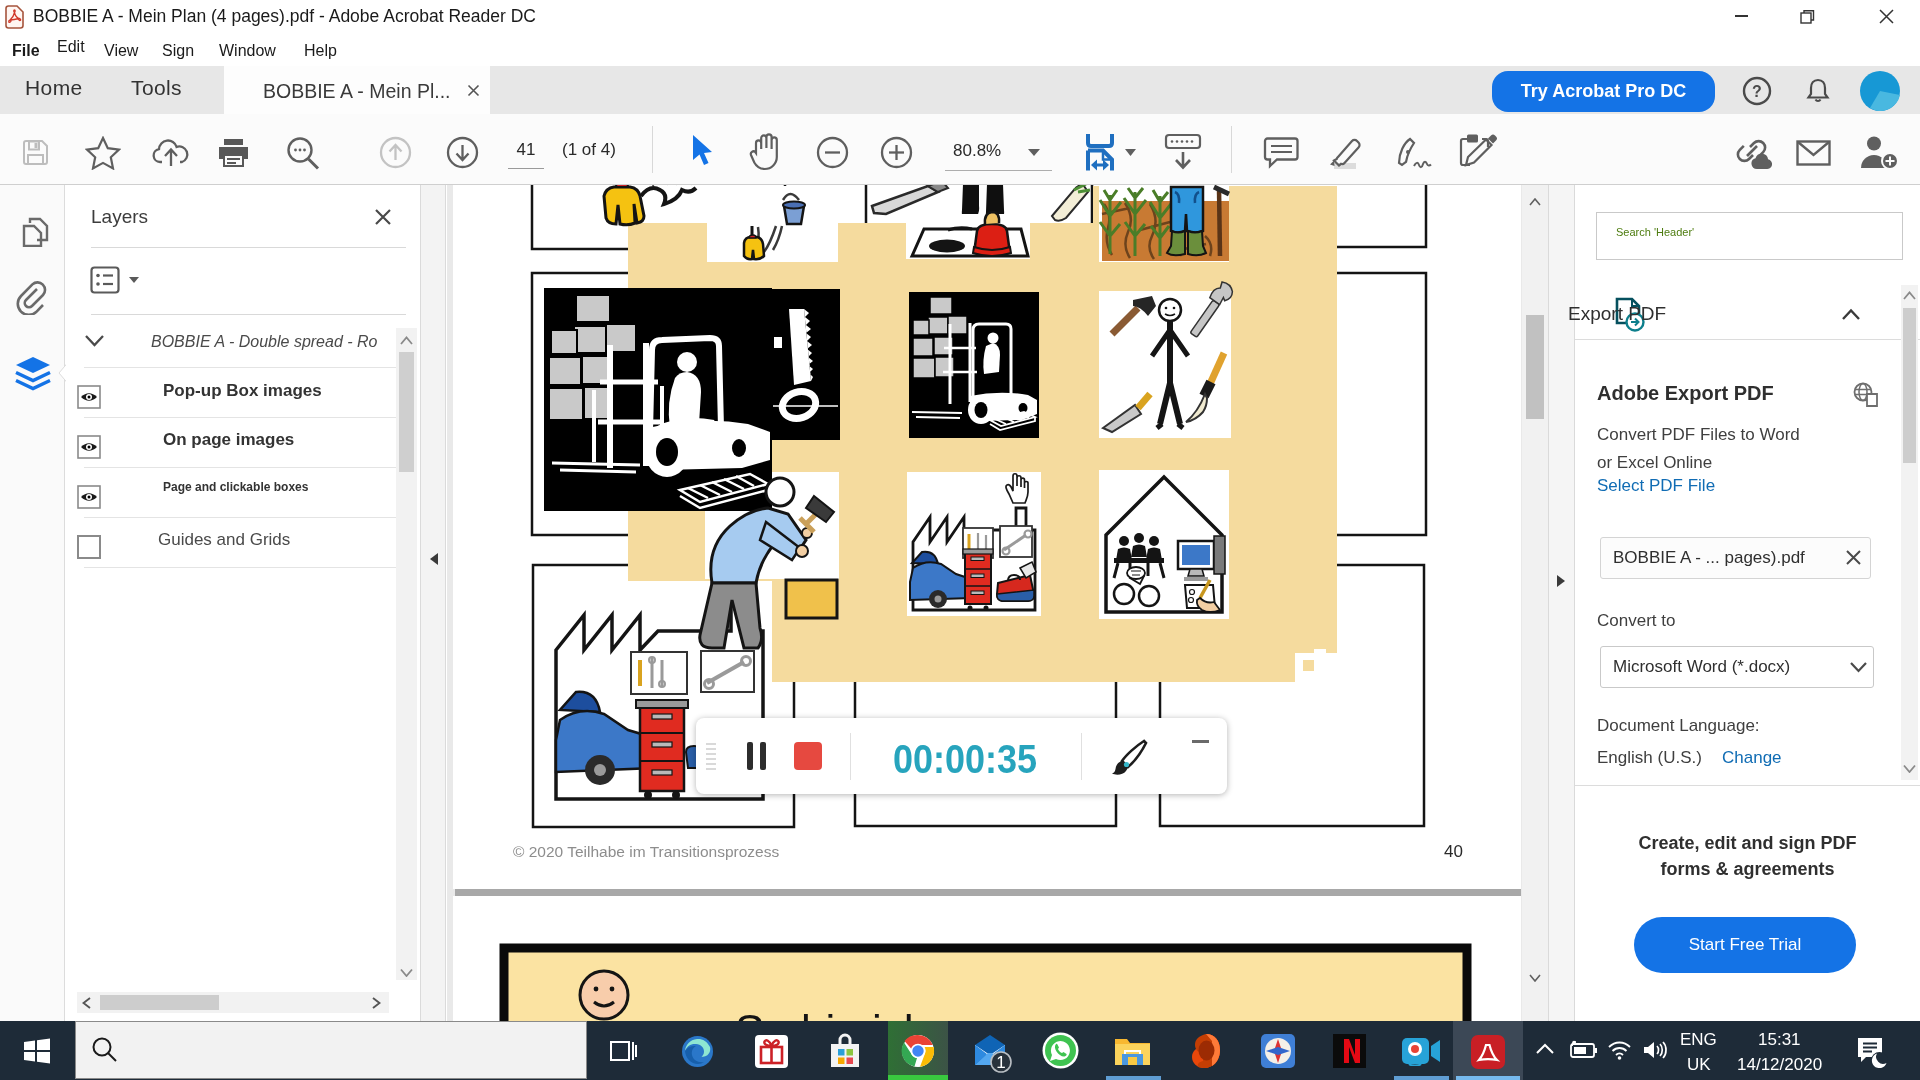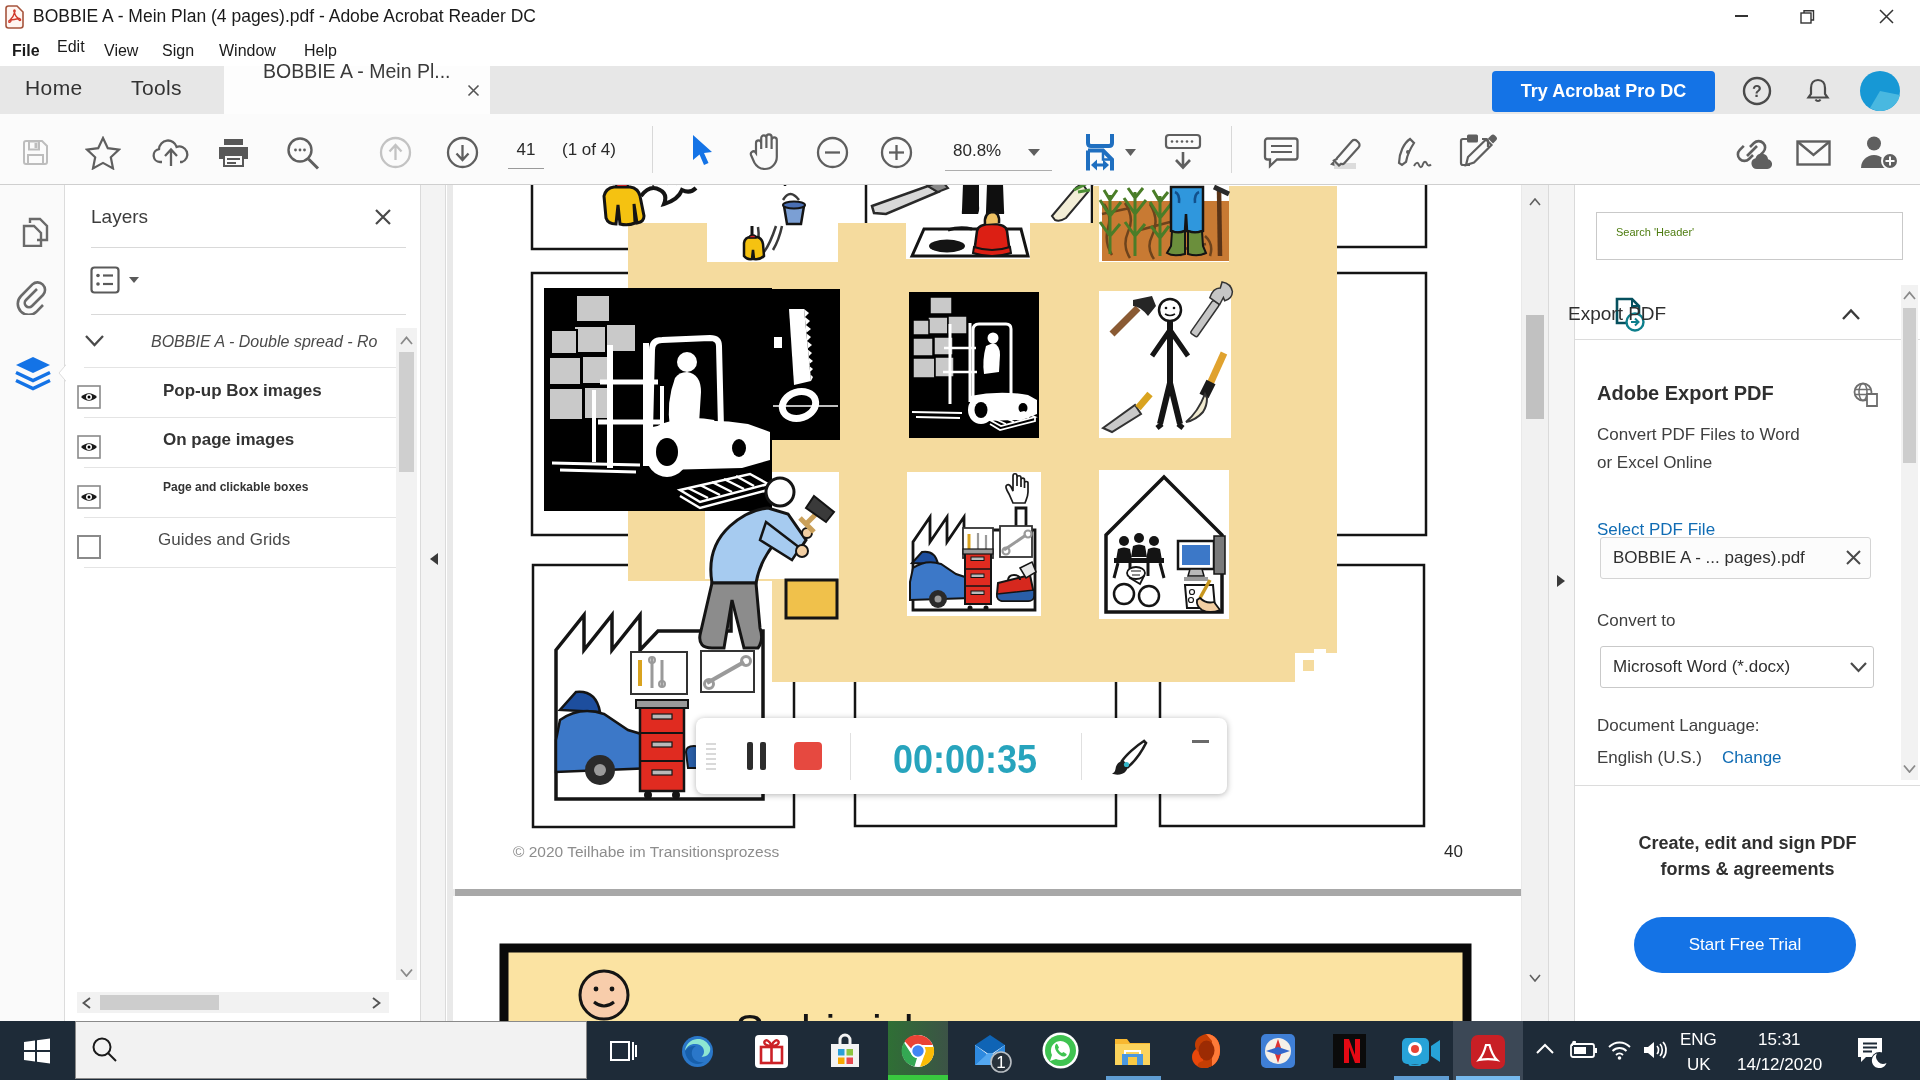--- a/index.html
+++ b/index.html
@@ -39,27 +39,27 @@
   <span class="abs" style="left:304px;top:9px;">Help</span>
 </div>
 
 <div class="abs" style="left:0;top:66px;width:1920px;height:48px;background:#e7e7e7;"></div>
 
 <div class="abs" style="left:25px;top:76px;font-size:21px;letter-spacing:0.4px;color:#323232;">Home</div>
 
 <div class="abs" style="left:131px;top:76px;font-size:21px;letter-spacing:0.4px;color:#323232;">Tools</div>
 
 <div class="abs" style="left:224px;top:66px;width:266px;height:48px;background:#fdfdfd;"></div>
-<div class="abs" style="left:263px;top:60px;font-size:19.5px;color:#3a3a3a;">BOBBIE A - Mein Pl...</div>
+<div class="abs" style="left:263px;top:80px;font-size:19.5px;color:#3a3a3a;">BOBBIE A - Mein Pl...</div>
 
 <svg class="abs" style="left:467px;top:84px;" width="13" height="13" viewBox="0 0 13 13">
     <path d="M1.5 1.5 L11.5 11.5 M11.5 1.5 L1.5 11.5" stroke="#555" stroke-width="1.6"></path>
   </svg>
 
-<div class="abs" style="left:1492px;top:71px;width:223px;height:41px;background:#1473e6;border-radius:4px;color:#fff;font-size:18px;font-weight:bold;text-align:center;line-height:41px;">Try Acrobat Pro DC</div>
+<div class="abs" style="left:1492px;top:71px;width:223px;height:41px;background:#1473e6;border-radius:16px;color:#fff;font-size:18px;font-weight:bold;text-align:center;line-height:41px;">Try Acrobat Pro DC</div>
 
 <svg class="abs" style="left:1742px;top:76px;" width="30" height="30" viewBox="0 0 30 30">
   <circle cx="15" cy="15" r="13" fill="none" stroke="#4a4a4a" stroke-width="2.4"></circle>
   <text x="15" y="21" text-anchor="middle" font-size="16" font-weight="bold" fill="#4a4a4a" font-family="Liberation Sans">?</text>
 </svg>
 
 <svg class="abs" style="left:1803px;top:76px;" width="30" height="30" viewBox="0 0 30 30">
   <path d="M15 4 C10.5 4 8 7.5 8 12 L8 18 L5.5 21.5 L24.5 21.5 L22 18 L22 12 C22 7.5 19.5 4 15 4 Z" fill="none" stroke="#4a4a4a" stroke-width="2.2"></path>
   <path d="M12.5 23.5 a2.8 2.8 0 0 0 5 0" fill="none" stroke="#4a4a4a" stroke-width="2"></path>
 </svg>
@@ -675,21 +675,21 @@
 
 <svg class="abs" style="left:1852px;top:381px;" width="28" height="26" viewBox="0 0 28 26">
   <circle cx="11" cy="11" r="8.5" fill="none" stroke="#6e6e6e" stroke-width="1.8"></circle>
   <ellipse cx="11" cy="11" rx="4" ry="8.5" fill="none" stroke="#6e6e6e" stroke-width="1.5"></ellipse>
   <path d="M3 8.5 H19 M3 13.5 H19" stroke="#6e6e6e" stroke-width="1.5"></path>
   <path d="M15 13 H25 V25 H15 Z" fill="#fff" stroke="#6e6e6e" stroke-width="1.8"></path>
 </svg>
 
 <div class="abs" style="left:1597px;top:421px;font-size:17px;color:#3f3f3f;line-height:28px;">Convert PDF Files to Word<br>or Excel Online</div>
 
-<div class="abs" style="left:1597px;top:520px;font-size:17px;color:#106cb4;">Select PDF File</div>
+<div class="abs" style="left:1597px;top:476px;font-size:17px;color:#106cb4;">Select PDF File</div>
 
 <div class="abs" style="left:1600px;top:537px;width:271px;height:42px;background:#fcfcfc;border:1px solid #d4d4d4;border-radius:3px;"></div>
 <div class="abs" style="left:1613px;top:548px;font-size:17px;color:#2f2f2f;">BOBBIE A - ... pages).pdf</div>
 
 <svg class="abs" style="left:1845px;top:549px;" width="17" height="17" viewBox="0 0 17 17">
     <path d="M2 2 L15 15 M15 2 L2 15" stroke="#4a4a4a" stroke-width="2"></path>
   </svg>
 
 <div class="abs" style="left:1597px;top:611px;font-size:17px;color:#3f3f3f;">Convert to</div>
 

